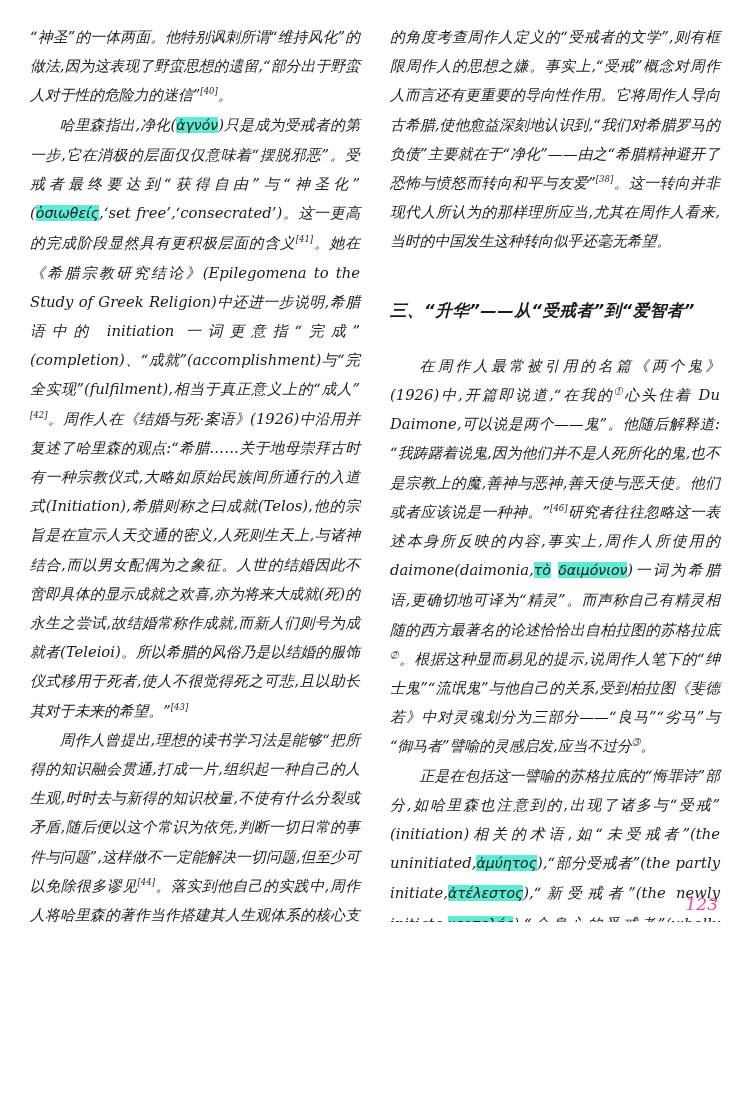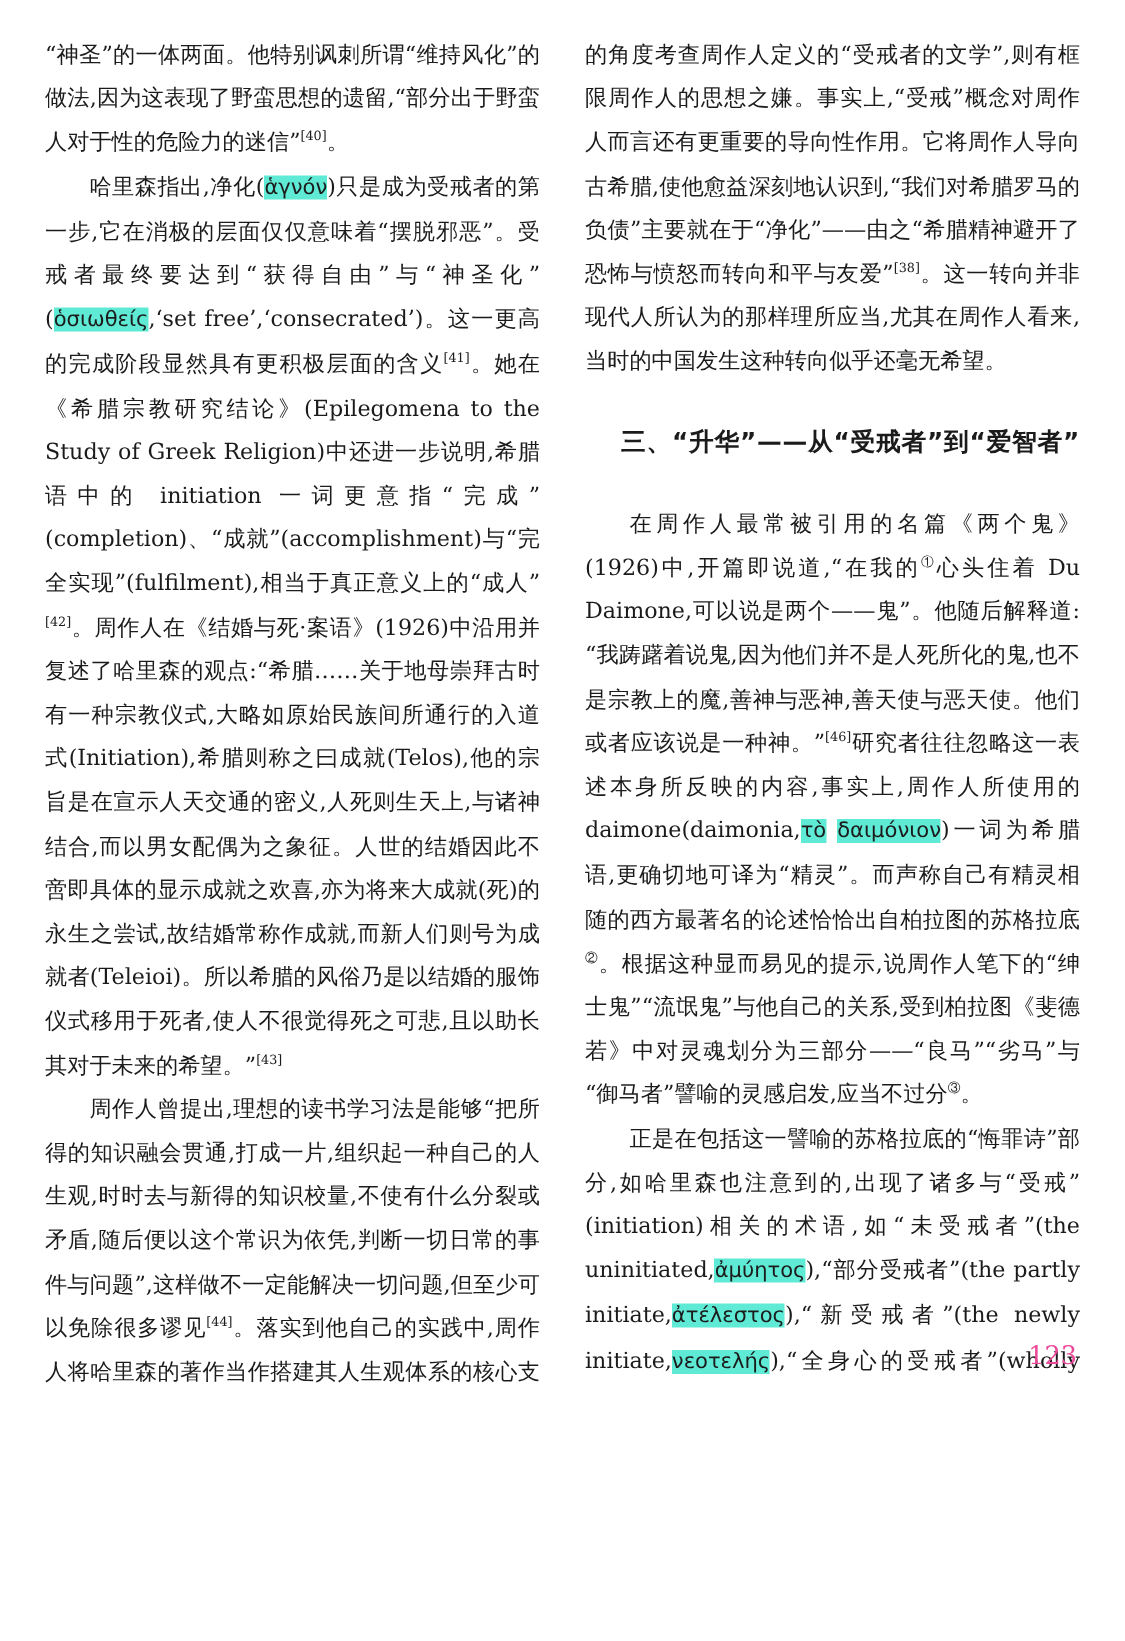--- a/index.html
+++ b/index.html
@@ -6,36 +6,37 @@
   .page{
     position:relative;
     width:750px;height:922px;
     margin:0 auto;
     background:#ffffff;
     box-sizing:border-box;
     padding:22px 30px 0 30px;
     font-family:"DejaVu Serif","Liberation Serif",serif;
     color:#1b1b1b;
     overflow:hidden;
+    font-style:italic;
   }
   .columns{display:flex;gap:30px;}
   .column{
     width:330px;
     font-size:14.8px;
     line-height:29.2px;
     text-align:justify;
     text-justify:inter-ideograph;
   }
   .para{margin:0;}
   .para.indent{text-indent:2em;}
   .sec-heading{
     font-size:16.5px;
     font-weight:bold;
-    text-align:right;
-    margin:24px 0 26px 0;
+    text-align:left;
+    margin:40px 0 26px 0;
     font-family:"DejaVu Sans","Liberation Sans",sans-serif;
     letter-spacing:0.5px;
   }
   sup.ref{
     font-size:8.5px;
     line-height:0;
     vertical-align:super;
     letter-spacing:0;
   }
   .greek{

